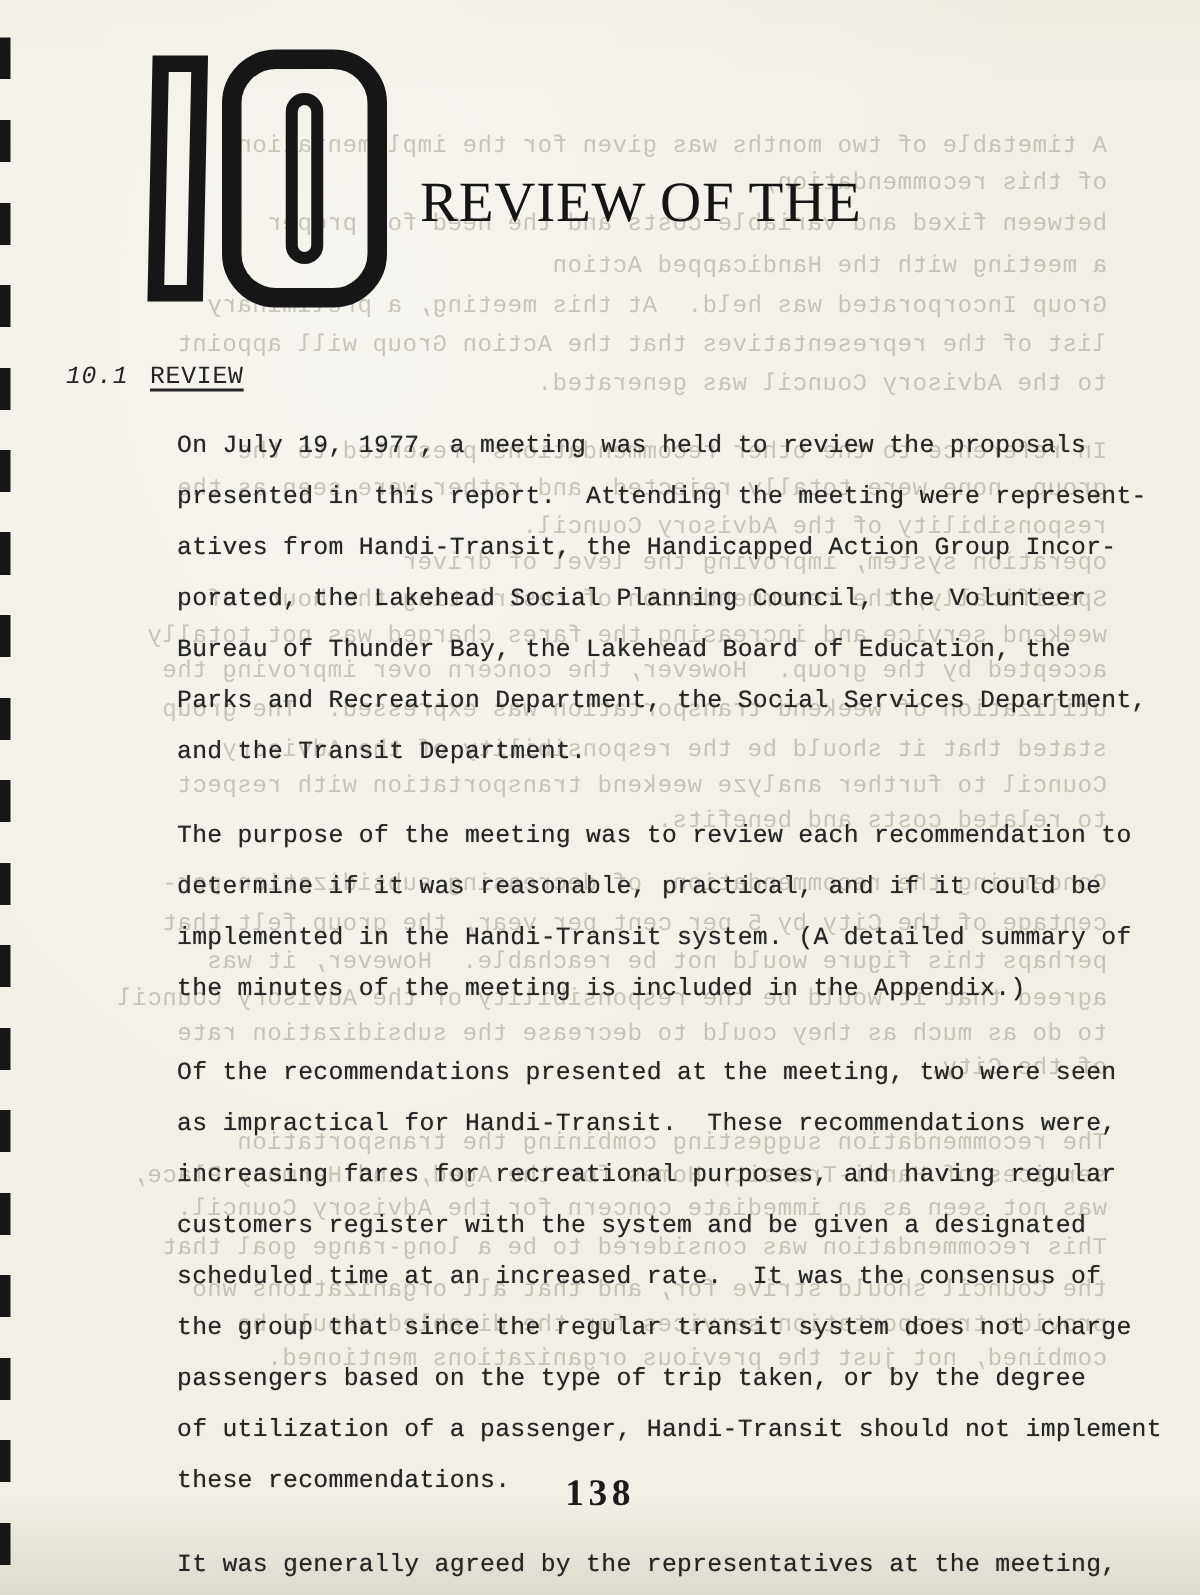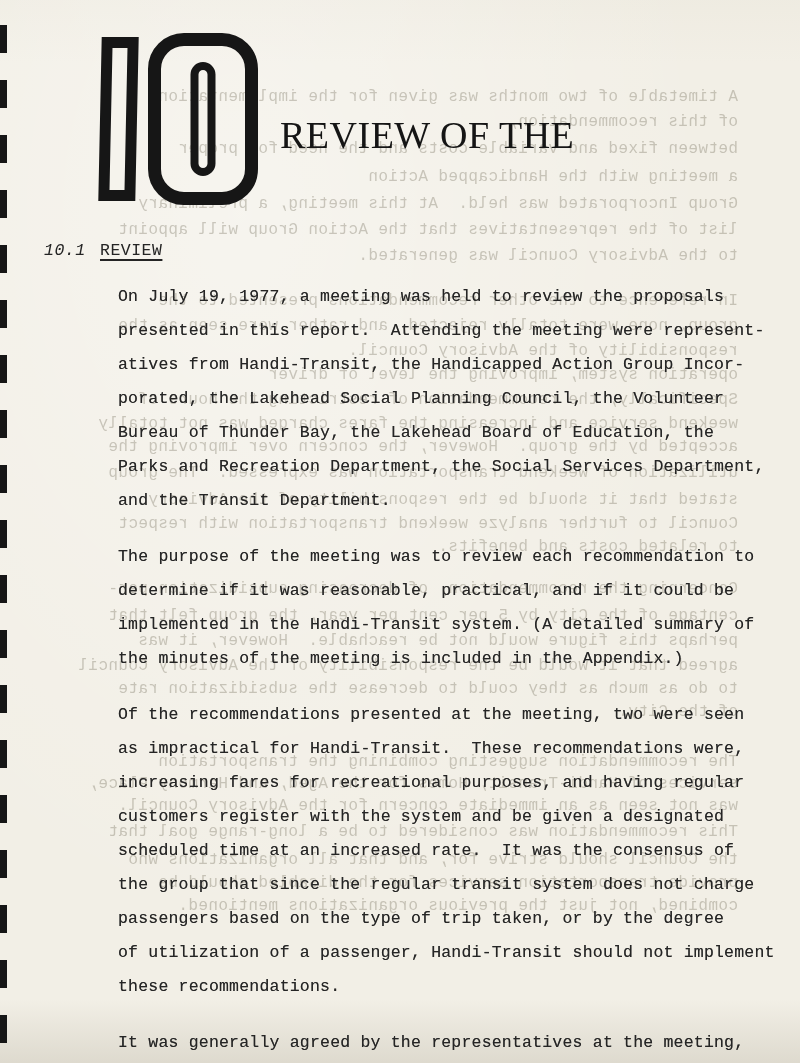--- a/index.html
+++ b/index.html
@@ -201,14 +201,15 @@
 the group that since the regular transit system does not charge
 passengers based on the type of trip taken, or by the degree
 of utilization of a passenger, Handi-Transit should not implement
 these recommendations.</p>
       <p>It was generally agreed by the representatives at the meeting,
 that the implementation of an Advisory Council for Handi-Transit
 was practical, but that the Council should be responsible to the
 Board of Directors of the Handicapped Action Group Incorporated.</p>
     </div>
 
+  <div class="page-number">138</div>
 
 </div>
 
 </body></html>

